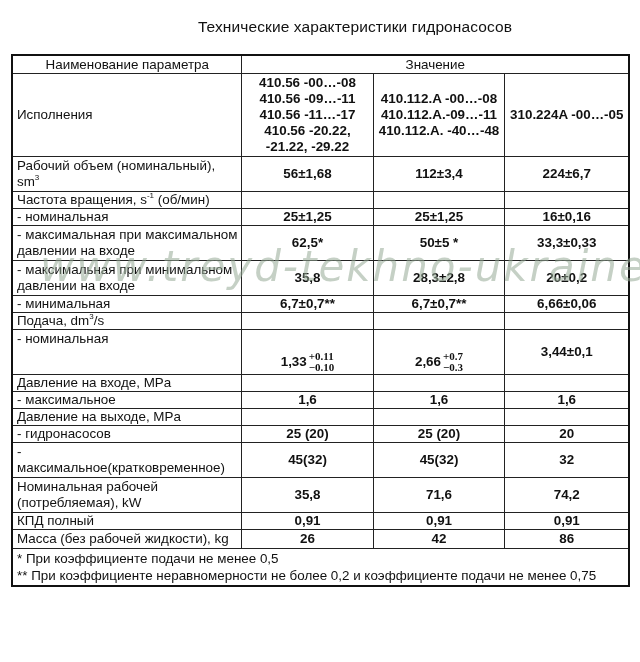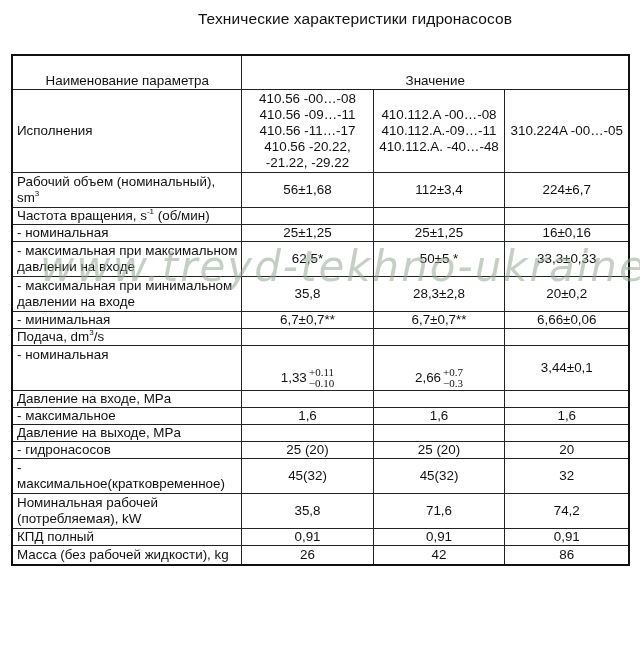--- a/index.html
+++ b/index.html
@@ -1,32 +1,32 @@
 <!DOCTYPE html>
 <html><head>
 <meta charset="utf-8">
 <style>
   html, body { margin: 0; padding: 0; background: #ffffff; }
   body { width: 640px; height: 662px; position: relative; overflow: hidden;
          font-family: "Liberation Sans", sans-serif; color: #111; }
-  .title { position: absolute; left: 0; width: 640px; top: 10px; text-align: center;
+  .title { position: absolute; left: 0; width: 640px; top: 18px; text-align: center;
            font-size: 15.5px; padding-left: 70px; box-sizing: border-box; letter-spacing: 0.1px; }
   table.spec { position: absolute; left: 11px; top: 54px; width: 617px;
                border-collapse: collapse; border: 2px solid #111; table-layout: fixed;
                font-size: 13.4px; line-height: 16px; }
   table.spec td, table.spec th { border: 1px solid #222; padding: 1px 3px 1px 4px; vertical-align: middle; }
-  table.spec th { font-weight: normal; text-align: center; height: 17px; padding-top: 16px; padding-bottom: 0; }
+  table.spec th { font-weight: normal; text-align: center; height: 17px; padding-top: 0; padding-bottom: 0; }
   col.c1 { width: 229px; } col.c2 { width: 132px; } col.c3 { width: 131px; } col.c4 { width: 125px; }
-  td.v { text-align: center; }
+  td.v { text-align: center; font-weight: bold; }
   td.p { text-align: left; }
   td.center { }
   .lines span { display: block; }
   sup.s { font-size: 8px; line-height: 0; position: relative; top: -1px; }
   .tol { display: inline-block; vertical-align: middle; font-family: "Liberation Serif", serif;
-         font-size: 11px; line-height: 11px; text-align: center; margin-left: 2px; }
+         font-size: 11px; line-height: 11px; text-align: left; margin-left: 2px; }
   .tol span { display: block; }
   .tolrow { display: inline-flex; align-items: center; margin-top: 20px; }
   td.foot { padding: 2px 4px; font-size: 13.4px; line-height: 17px; }
   .foot span { display: block; }
   .watermark { position: absolute; left: 40px; top: 242px; font-size: 42px; font-style: italic;
                color: rgba(150,170,150,0.55); white-space: nowrap; letter-spacing: 2px;
                font-family: "DejaVu Sans", sans-serif; pointer-events: none; }
   tr.h17 td { height: 16px; padding-top: 0; padding-bottom: 0; margin-left: 41px; }
 </style>
 </head>
@@ -172,16 +172,22 @@
     <td class="v">0,91</td>
     <td class="v">0,91</td>
     <td class="v">0,91</td>
   </tr>
   <tr>
     <td class="p">Масса (без рабочей жидкости), kg</td>
     <td class="v">26</td>
     <td class="v">42</td>
     <td class="v">86</td>
   </tr>
+  <tr>
+    <td colspan="4" class="foot">
+      <span>*  При коэффициенте подачи не менее 0,5</span>
+      <span>** При коэффициенте неравномерности не более 0,2 и коэффициенте подачи не менее 0,75</span>
+    </td>
+  </tr>
 </tbody>
   </table>
 
 <div class="watermark">www.treyd-tekhno-ukraine.com.ua</div>
 
 </body></html>

